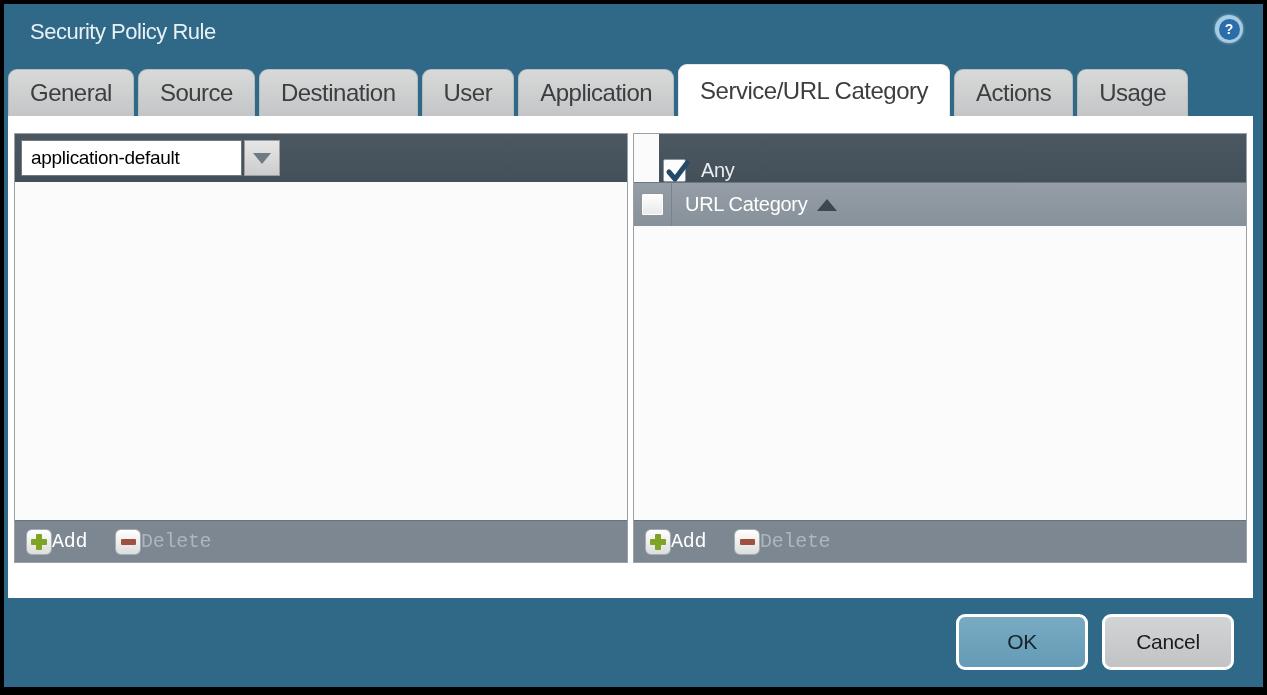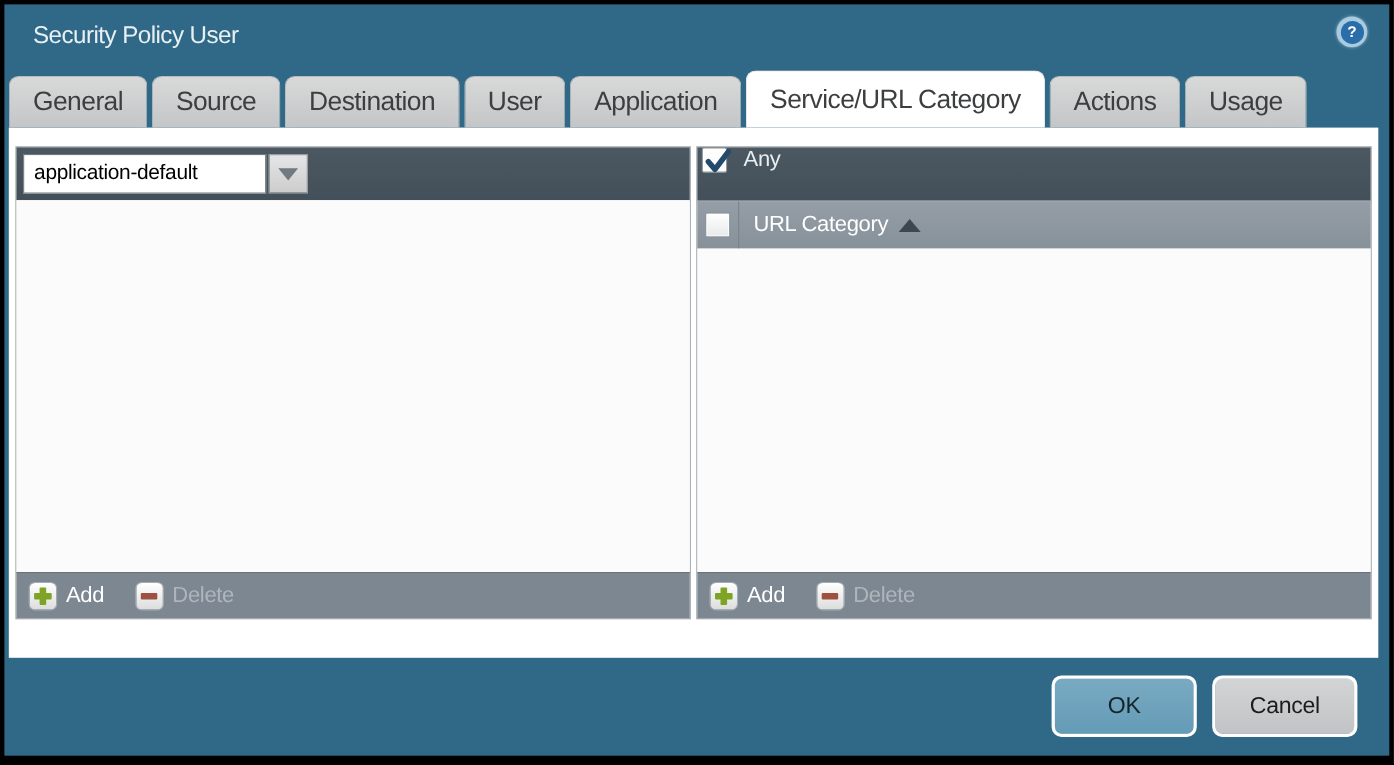--- a/index.html
+++ b/index.html
@@ -88,21 +88,21 @@
     border:1px solid #979fa5;
     display:flex; align-items:center; justify-content:center;
     cursor:pointer;
   }
   .tri-down {
     width:0; height:0;
     border-left:9px solid transparent; border-right:9px solid transparent;
     border-top:11px solid #6f7a83;
   }
 
-  .any-row { display:flex; align-items:flex-start; padding-left:4px; }
+  .any-row { display:flex; align-items:flex-end; padding-left:4px;margin-left:25px; }
   .any-label { color:#e8edf0; font-size:20px; margin-left:15px; letter-spacing:-0.3px; }
 
   .checkbox {
     width:23px; height:23px; border-radius:2px;
     background:linear-gradient(#ffffff,#e7e9ea);
     border:1px solid #8d969d;
     box-shadow:inset 0 0 0 1px #fff;
     position:relative; cursor:pointer;
   }
   .checkbox.checked { background:#fdfdfd; }
@@ -128,21 +128,21 @@
     border-bottom:12px solid #3d474f;
   }
 
   .panel-body { flex:1; background:#fbfbfb; }
 
   .panel-footer {
     height:42px; flex:0 0 42px;
     background:#7d8791; border-top:1px solid #6a737c;
     display:flex; align-items:center; padding:0 11px; gap:28px;
   }
-  .tool-btn { display:flex; align-items:center; gap:8px; cursor:pointer; }
+  .tool-btn { display:flex; align-items:center; cursor:pointer;font-family:Liberation Mono, monospace; }
   .tool-btn.disabled { cursor:default; }
   .tool-btn .label { color:#ffffff; font-size:20px; letter-spacing:-0.3px; }
   .tool-btn.disabled .label { color:#aeb5bc; }
   .icon-sq {
     width:26px; height:26px; border-radius:6px;
     background:linear-gradient(#ffffff,#dcdddd);
     border:1px solid #a6adb2;
     display:flex; align-items:center; justify-content:center;
     position:relative;
   }
@@ -173,21 +173,21 @@
     margin-left:16px;
   }
 </style>
 </head>
 <body>
 
 <div class="frame">
   <div class="dialog">
 
     <div class="titlebar">
-      <div class="title">Security Policy User</div>
+      <div class="title">Security Policy Rule</div>
       <div class="help-badge">
         <div class="inner">?</div>
       </div>
     </div>
 
     <div class="tabs">
       <div class="tab">General</div>
       <div class="tab">Source</div>
       <div class="tab">Destination</div>
       <div class="tab">User</div>

